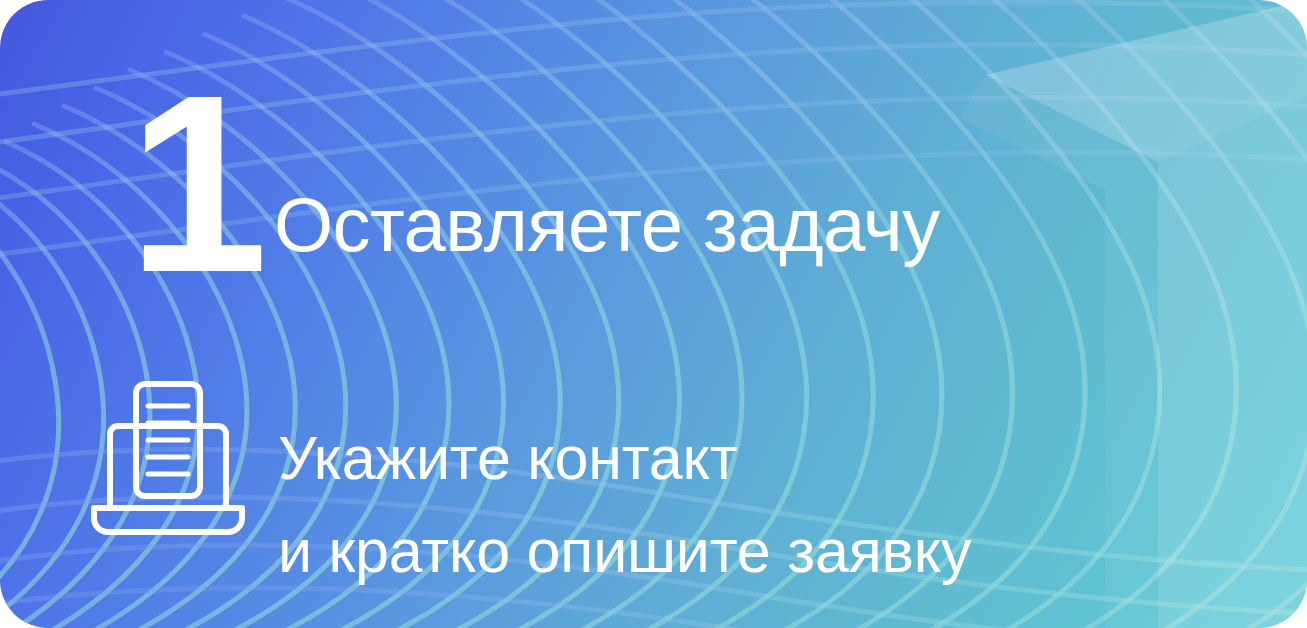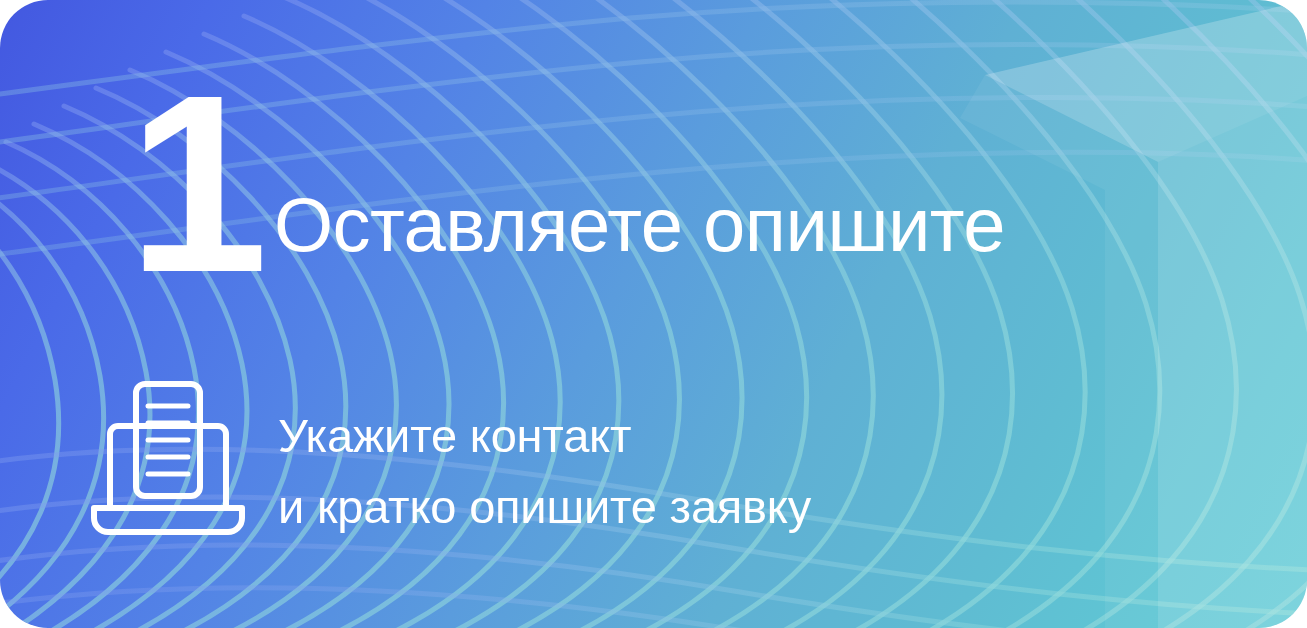--- a/index.html
+++ b/index.html
@@ -84,22 +84,22 @@
     position: absolute;
     left: 88px;
     top: 378px;
     width: 160px;
     height: 162px;
   }
 
   #subtitle {
     position: absolute;
     left: 278px;
-    top: 400px;
-    font-size: 47px;
+    top: 412px;
+    font-size: 61px;
     line-height: 1.52;
     font-weight: 400;
     color: #ffffff;
     letter-spacing: -0.2px;
     white-space: nowrap;
   }
   #subtitle .line { display: block; }
 </style>
 </head>
 <body>
@@ -169,21 +169,21 @@
       <polygon points="985,75 1158,162 1158,628 1105,628 1105,190 960,118" fill="#ffffff" fill-opacity="0.06"></polygon>
 
       <polygon points="1307,0 985,75 1158,162 1307,96" fill="#ffffff" fill-opacity="0.07"></polygon>
     </g>
   </svg>
 
   <div id="content">
 
     <div id="step-number">1</div>
 
-    <h1 id="headline">Оставляете опишите</h1>
+    <h1 id="headline">Оставляете задачу</h1>
 
     <div id="icon-wrap">
       <svg viewBox="0 0 160 162" width="160" height="162" fill="none" stroke="#ffffff" stroke-width="6" stroke-linecap="round" stroke-linejoin="round" aria-hidden="true">
 
         <path d="M 22,56 L 22,130 L 138,130 L 138,56 A 8,8 0 0 0 130,48 L 30,48 A 8,8 0 0 0 22,56 Z"></path>
 
         <path d="M 6,130 L 154,130 L 154,140 A 14,14 0 0 1 140,154 L 20,154 A 14,14 0 0 1 6,140 Z"></path>
 
         <rect x="48" y="6" width="64" height="112" rx="9" ry="9" fill="none"></rect>
 

